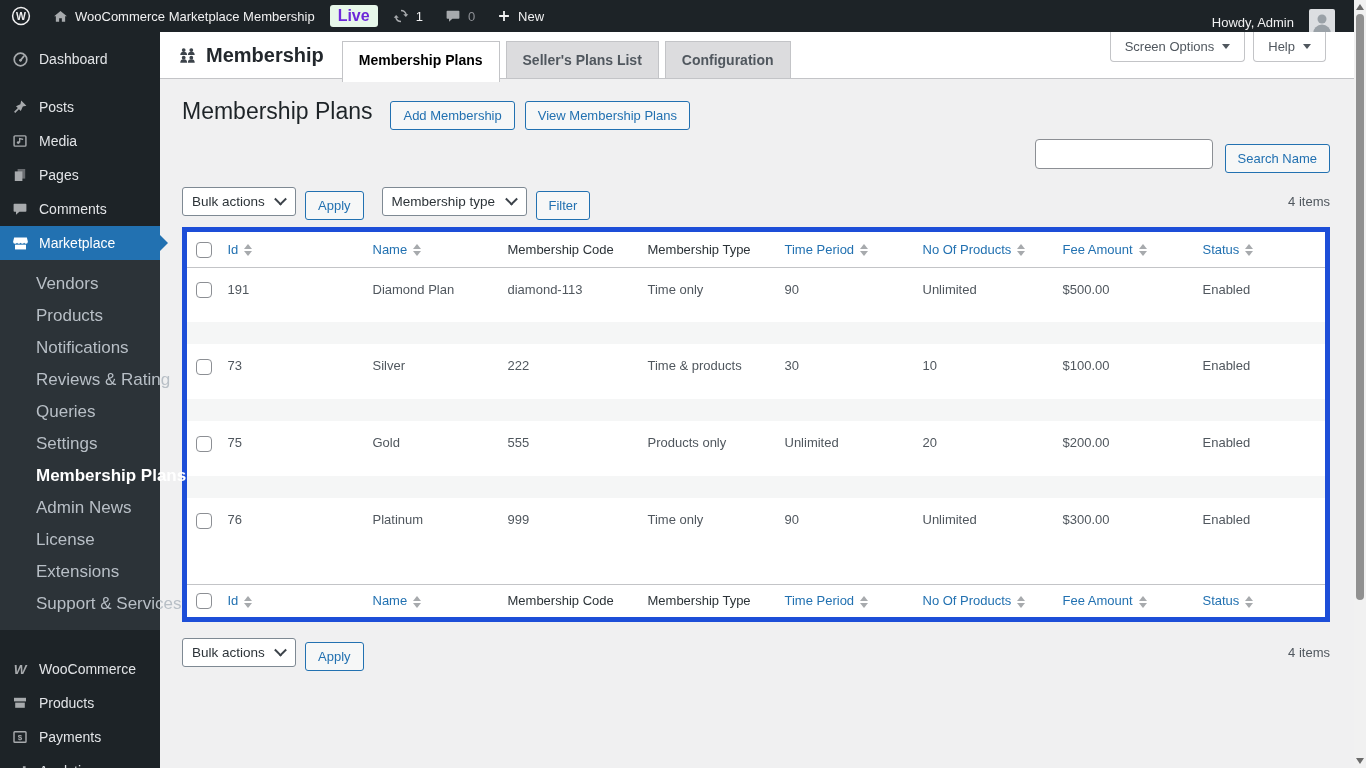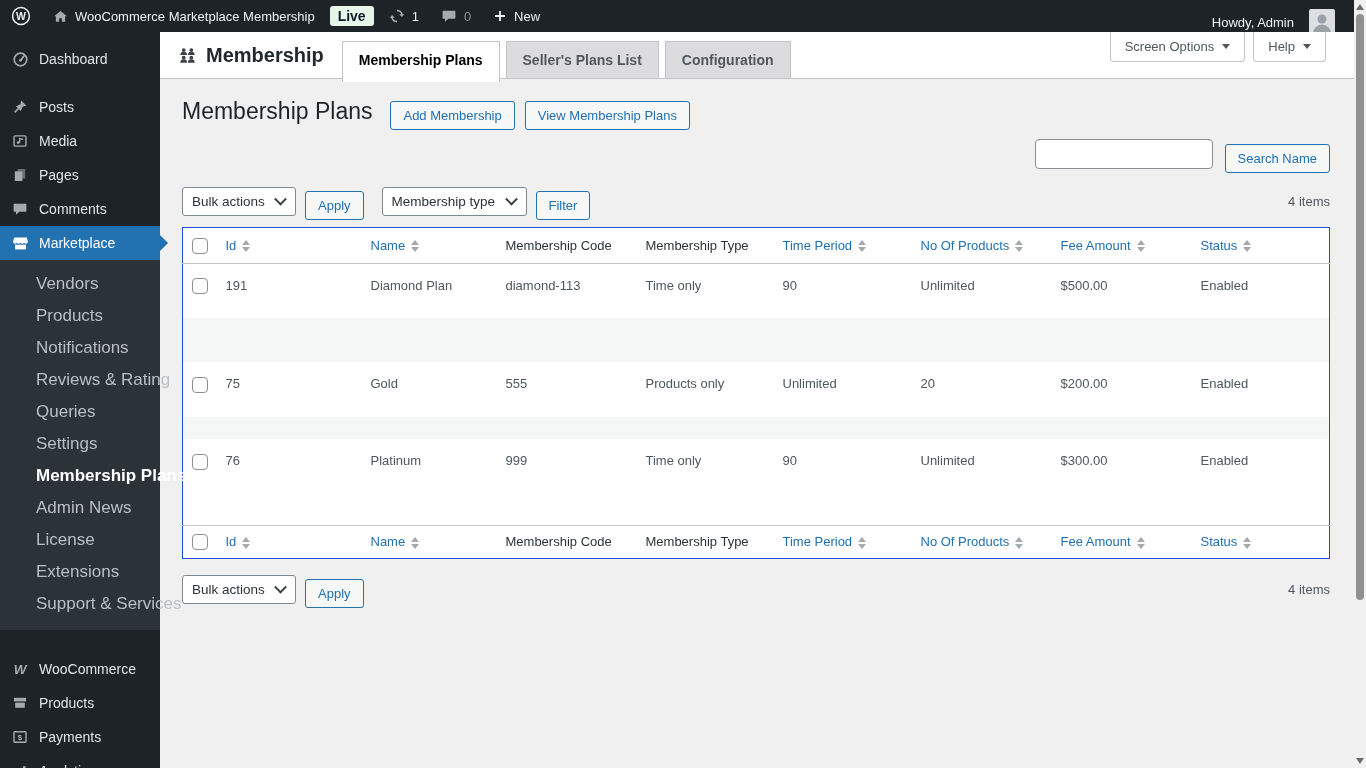--- a/index.html
+++ b/index.html
@@ -7,21 +7,21 @@
   body { font-family:"Liberation Sans","DejaVu Sans",sans-serif; font-size:13px; background:#f0f0f1; color:#3c434a; }
 
   .page { display:flex; width:1366px; height:768px; }
   .main { flex:1; display:flex; flex-direction:column; min-width:0; }
 
   
   .admin-bar { height:32px; background:#1d2327; color:#f0f0f1; display:flex; align-items:center; flex:0 0 32px; }
   .ab-item { display:flex; align-items:center; gap:7px; padding:0 11px; height:32px; color:#f0f0f1; cursor:pointer; }
   .ab-item svg { display:block; }
   .ab-icon { color:#a7aaad; display:flex; align-items:center; }
-  .live-badge { background:#e7f7ea; color:#0f172a; font-weight:bold; font-size:14px; padding:2px 8px; border-radius:3px; margin:0 4px; }
+  .live-badge { background:#e7f7ea; color:#6d28d9; font-weight:bold; font-size:16px; padding:2px 8px; border-radius:3px; margin:0 4px; }
   .ab-count-dim { color:#8c8f94; }
   .ab-right { margin-left:auto; display:flex; align-items:center; padding-right:8px;margin-top:12px; }
   .avatar { width:26px; height:26px; margin-left:8px; border-radius:2px; overflow:hidden; }
 
   
   .sidebar { width:160px; flex:0 0 160px; background:#1d2327; color:#e2e4e7; font-size:14px; position:relative; z-index:5; padding-top:10px; }
   .mi { display:flex; align-items:center; gap:9px; padding:8px 8px 8px 10px; min-height:34px; cursor:pointer; position:relative; }
   .mi-ic { width:20px; display:flex; justify-content:center; color:#a7aaad; flex:0 0 20px; }
   .mi-lb { white-space:nowrap; }
   .mi.current { background:#2271b1; color:#fff; }
@@ -54,21 +54,21 @@
   .search-input { width:178px; height:30px; border:1px solid #8c8f94; border-radius:4px; background:#fff; padding:0 8px; font-size:13px; font-family:inherit; }
 
   .toolbar { display:flex; align-items:center; margin-top:16px; height:32px; }
   .select-wrap { position:relative; display:inline-block; }
   .select-wrap select { appearance:none; -webkit-appearance:none; font-family:inherit; font-size:13.5px; color:#2c3338; background:#fff; border:1px solid #7e8993; border-radius:3px; padding:6px 30px 6px 9px; cursor:pointer; }
   .select-wrap::after { content:""; position:absolute; right:11px; top:50%; width:7px; height:7px; border-right:2px solid #3c434a; border-bottom:2px solid #3c434a; transform:translateY(-70%) rotate(45deg); pointer-events:none; }
   .toolbar .gap-s { width:9px; } .toolbar .gap-l { width:18px; }
   .items-count { margin-left:auto; color:#50575e; font-size:13px; }
 
   
-  .plans-table { width:100%; margin-top:10px; border-collapse:collapse; background:#fff; border:1px solid #1d4ed8; table-layout:fixed; }
+  .plans-table { width:100%; margin-top:10px; border-collapse:collapse; background:#fff; border:5px solid #1d4ed8; table-layout:fixed; }
   .plans-table th, .plans-table td { text-align:left; font-weight:400; font-size:13px; }
   .plans-table thead th { padding:9px 10px; border-bottom:1px solid #c3c4c7; }
   .plans-table tfoot th { padding:8px 10px; border-top:1px solid #c3c4c7; }
   th.col-cb, td.col-cb { width:33px; padding-left:9px !important; }
   .plans-table th:nth-child(2){width:145px} .plans-table th:nth-child(3){width:135px}
   .plans-table th:nth-child(4){width:140px} .plans-table th:nth-child(5){width:137px}
   .plans-table th:nth-child(6){width:138px} .plans-table th:nth-child(7){width:140px}
   .plans-table th:nth-child(8){width:140px}
   th.sortable { color:#2271b1; cursor:pointer; }
   th.plain { color:#2c3338; }
@@ -378,20 +378,31 @@
                   <td>diamond-113</td>
                   <td>Time only</td>
                   <td>90</td>
                   <td>Unlimited</td>
                   <td>$500.00</td>
                   <td>Enabled</td>
                 </tr>
                 <tr class="spacer">
                   <td colspan="9"></td>
                 </tr>
+                <tr class="data">
+                  <td class="col-cb"><input type="checkbox" class="cb" style=""></td>
+                  <td>73</td>
+                  <td>Silver</td>
+                  <td>222</td>
+                  <td>Time &amp; products</td>
+                  <td>30</td>
+                  <td>10</td>
+                  <td>$100.00</td>
+                  <td>Enabled</td>
+                </tr>
                 <tr class="spacer">
                   <td colspan="9"></td>
                 </tr>
                 <tr class="data">
                   <td class="col-cb"><input type="checkbox" class="cb" style=""></td>
                   <td>75</td>
                   <td>Gold</td>
                   <td>555</td>
                   <td>Products only</td>
                   <td>Unlimited</td>

